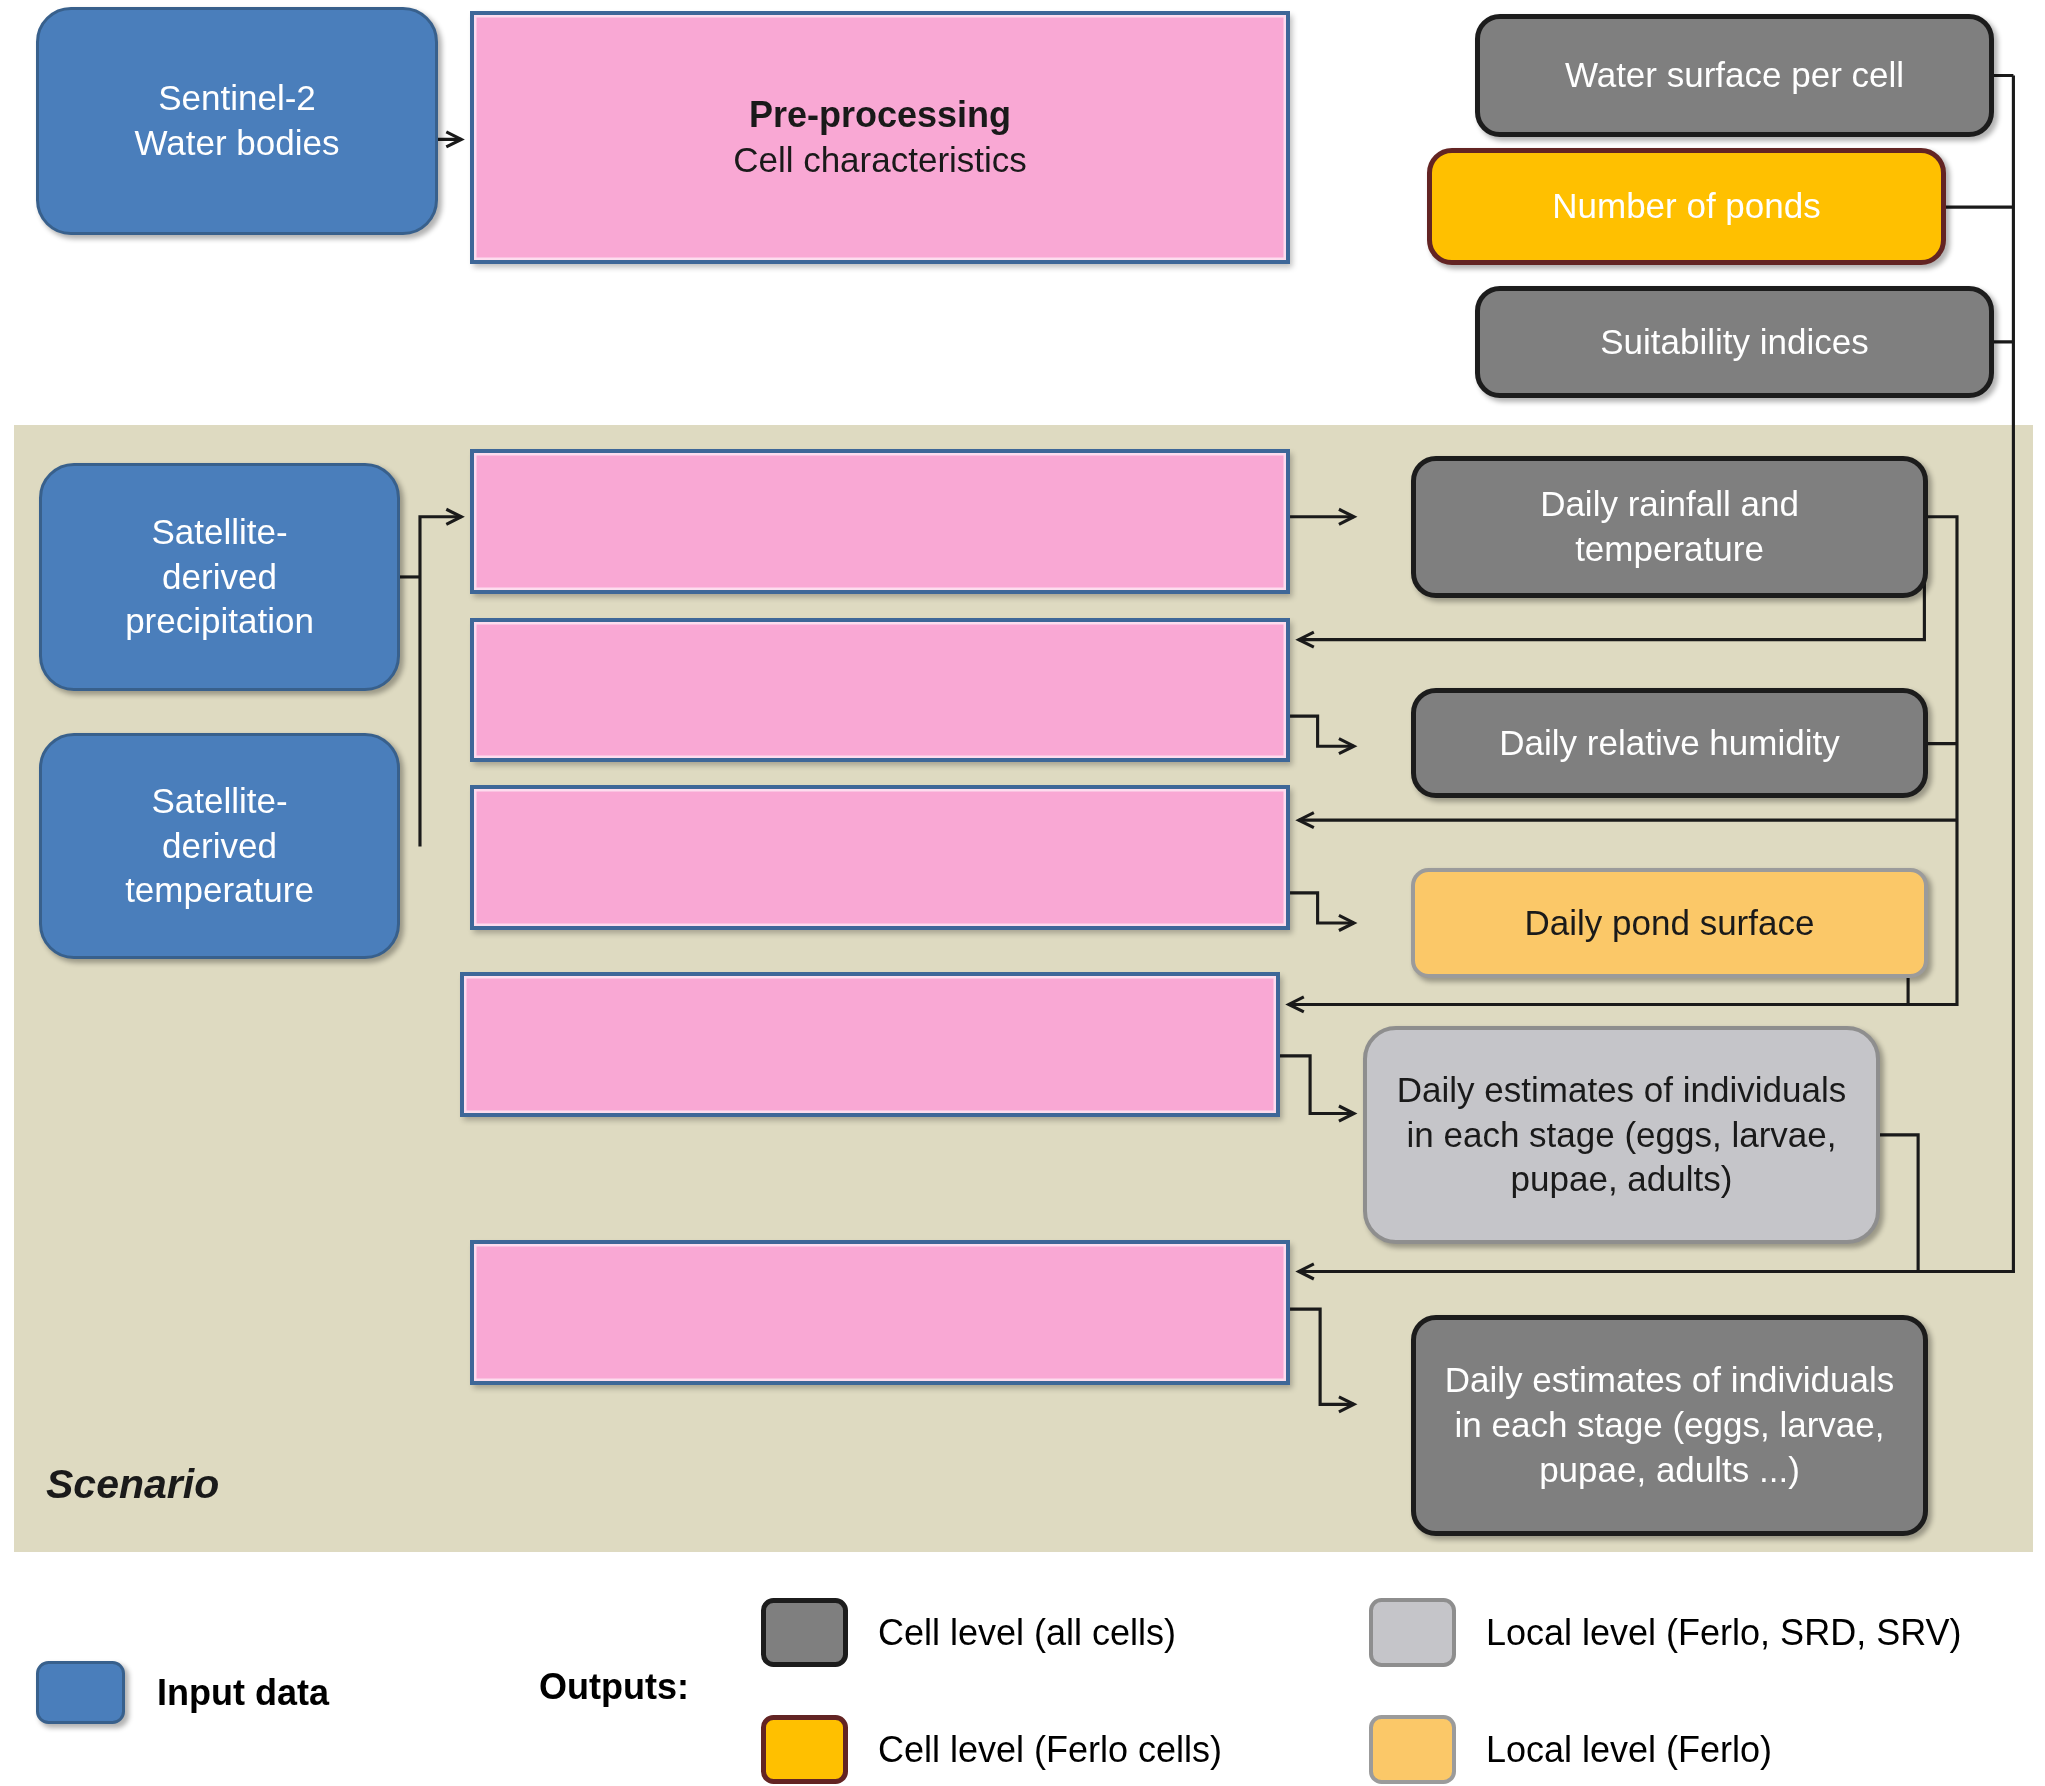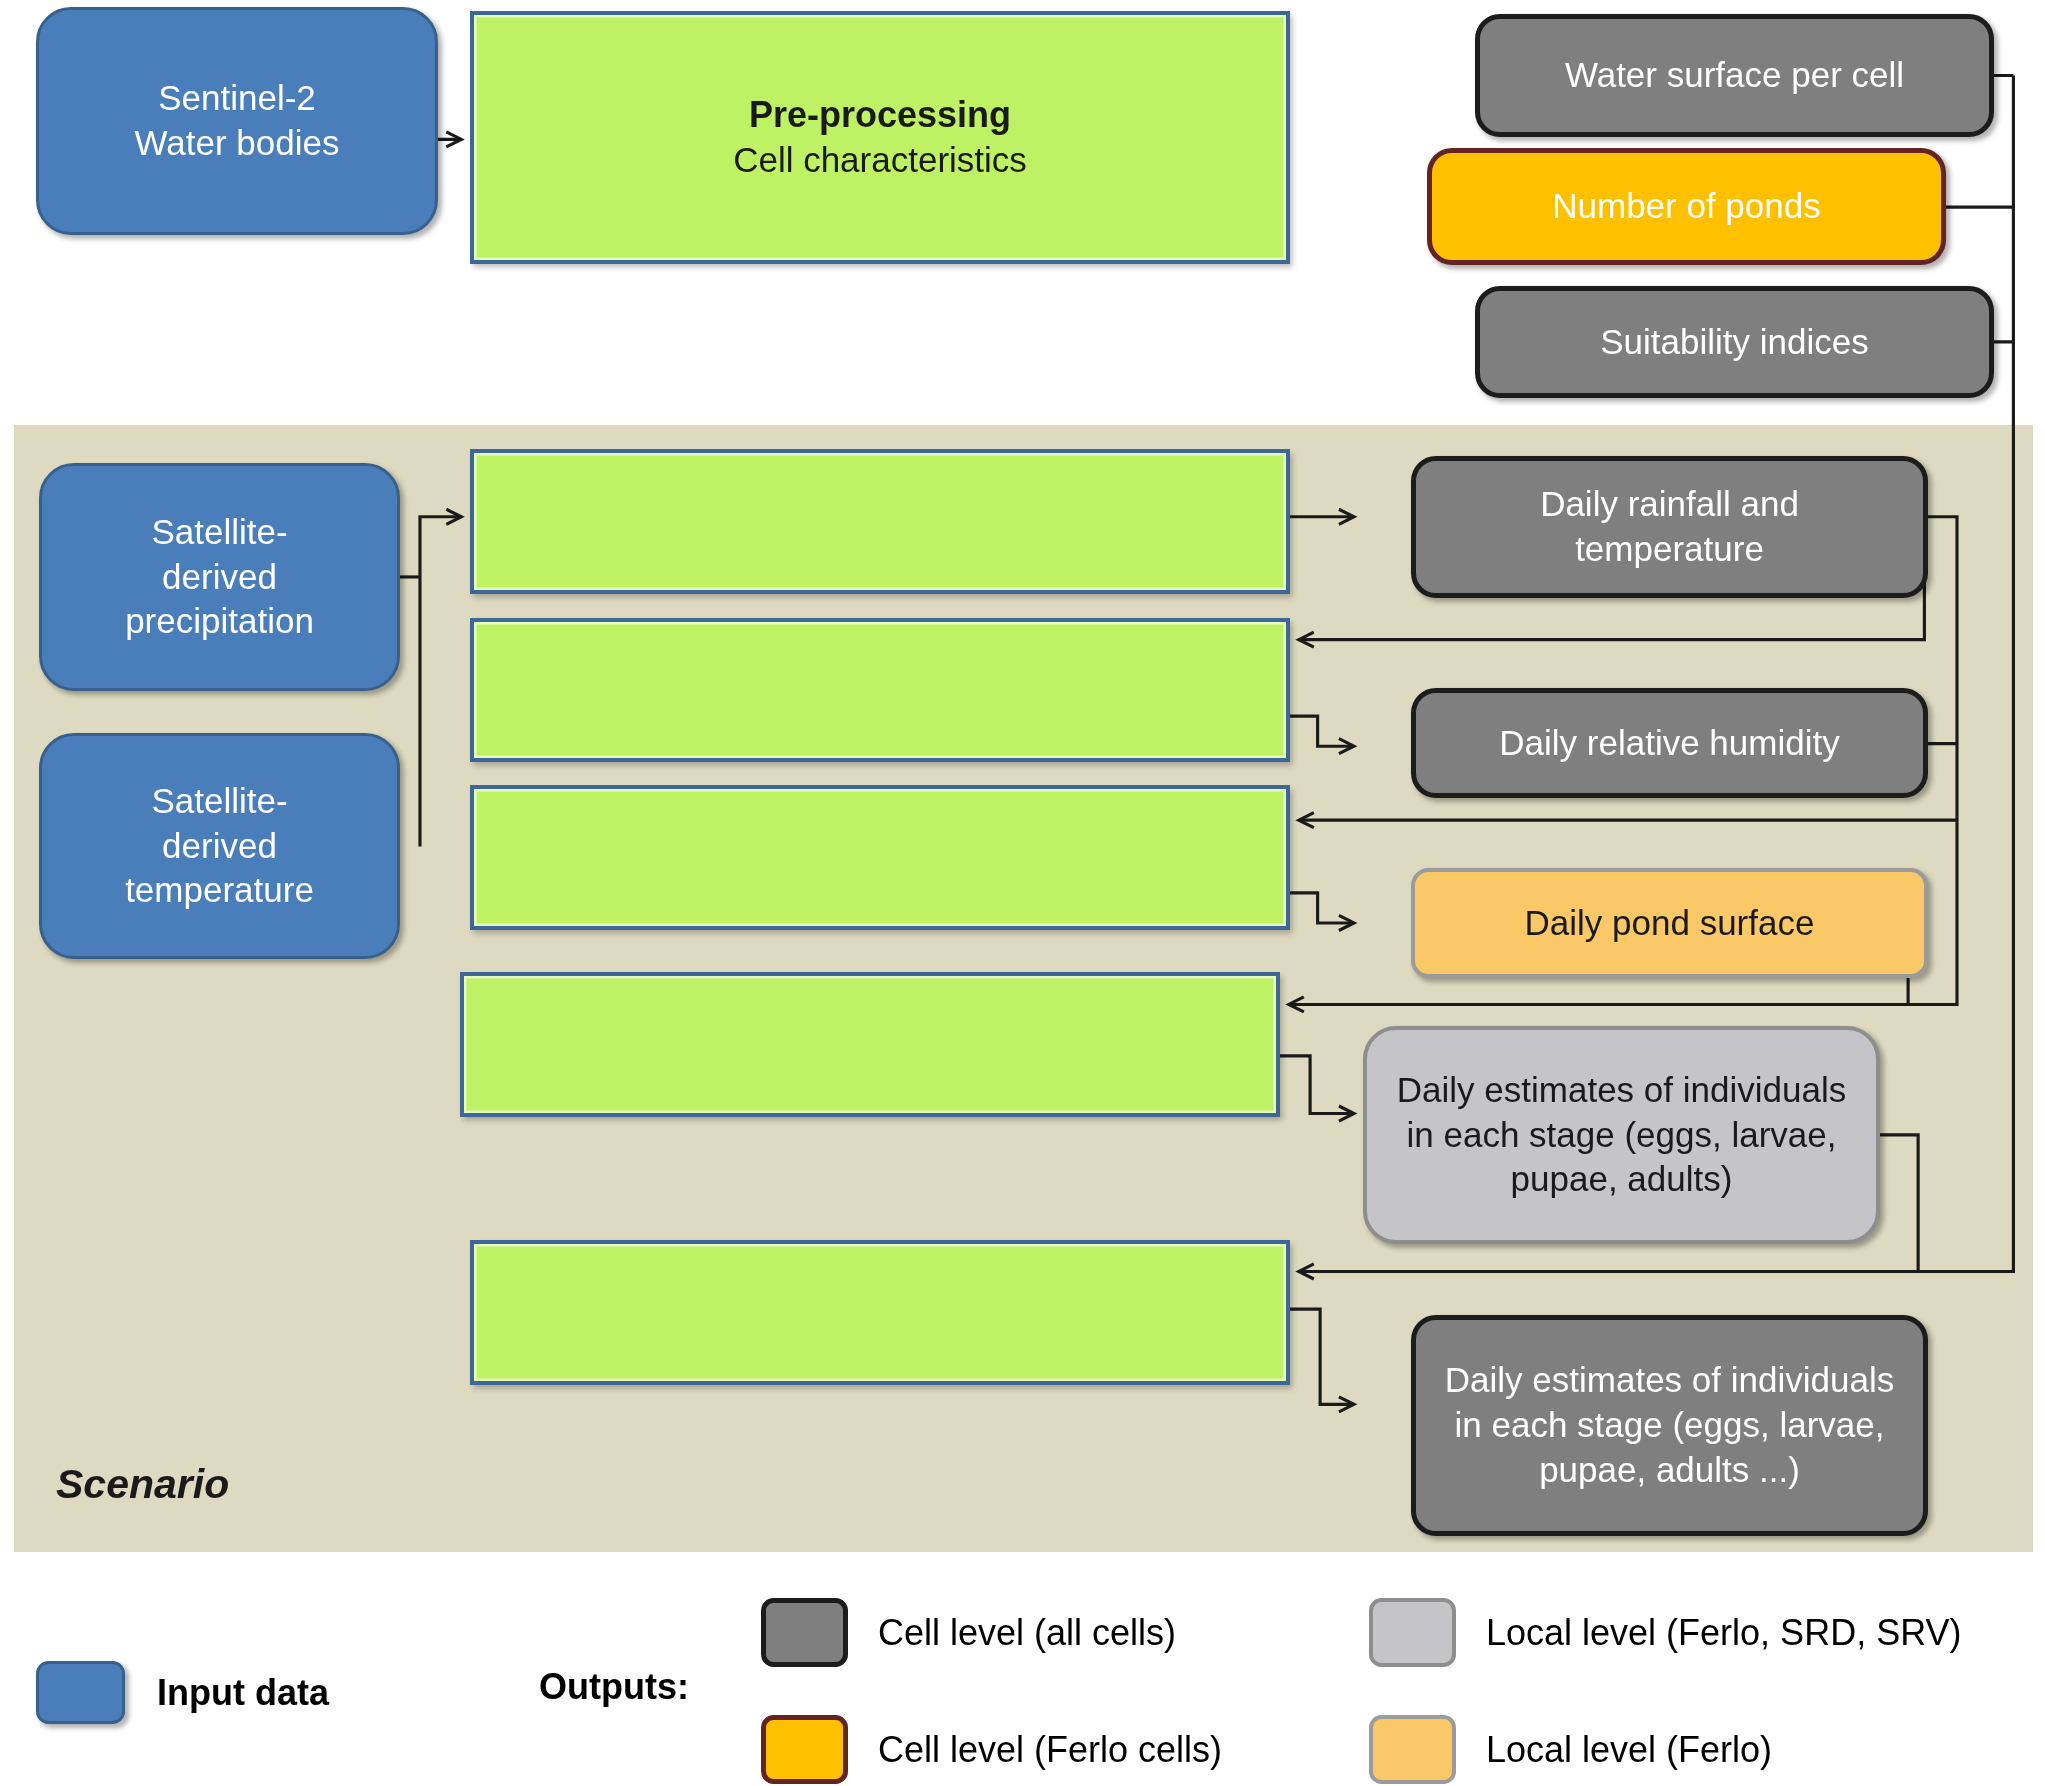--- a/index.html
+++ b/index.html
@@ -6,32 +6,32 @@
   #canvas{position:relative;width:2046px;height:1787px;background:#ffffff;overflow:hidden;}
   #beige-panel{position:absolute;left:13.8px;top:425px;width:2019px;height:1127px;background:#dedac1;}
   #wires{position:absolute;left:0;top:0;width:2046px;height:1787px;z-index:1;}
   .node{position:absolute;z-index:2;display:flex;flex-direction:column;align-items:center;justify-content:center;
         text-align:center;box-sizing:border-box;line-height:1.28;}
   .shadow{box-shadow:3.1px 3.8px 5.6px rgba(0,0,0,0.30);}
   .prewrap{white-space:pre-line;}
   
   .blue-box{background:#4a7ebb;border:3.8px solid #38608c;border-radius:35px;color:#ffffff;font-size:35px;}
   
-  .step-box{background:#bef264;border:4.4px solid #3e6798;color:#1a1a1a;font-size:35px;
+  .step-box{background:#f9a8d4;border:4.4px solid #3e6798;color:#1a1a1a;font-size:35px;
             box-shadow:inset 0 0 0 2.5px rgba(255,255,255,0.6),3.1px 3.8px 5.6px rgba(0,0,0,0.25);}
   .step-title{font-weight:bold;font-size:36px;}
   
   .dark-box{background:#7f7f7f;border:5.6px solid #1c1c1c;border-radius:25px;color:#ffffff;font-size:35px;margin-left:48px;}
   
   .orange-box{background:#ffc000;border:5.6px solid #632423;border-radius:25px;color:#ffffff;font-size:35px;}
   
   .lgray-box{background:#c5c5c9;border:4.4px solid #8e8e8e;border-radius:33px;color:#1a1a1a;font-size:35px;}
   
   .lorange-box{background:#fbc868;border:4.4px solid #9b9b9b;border-radius:17.6px;color:#1a1a1a;font-size:35px;margin-left:48px;}
-  #scenario-label{position:absolute;left:56px;top:1461px;z-index:2;font-size:41px;font-weight:bold;font-style:italic;color:#1a1a1a;}
+  #scenario-label{position:absolute;left:46px;top:1461px;z-index:2;font-size:41px;font-weight:bold;font-style:italic;color:#1a1a1a;}
   .legend-text{position:absolute;z-index:2;font-size:36px;color:#000000;display:flex;align-items:center;}
   .legend-bold{font-weight:bold;}
   .swatch{position:absolute;z-index:2;box-sizing:border-box;border-radius:12.5px;}
 </style>
 </head>
 <body>
 
 <div id="canvas">
 
   <div id="beige-panel"></div>

